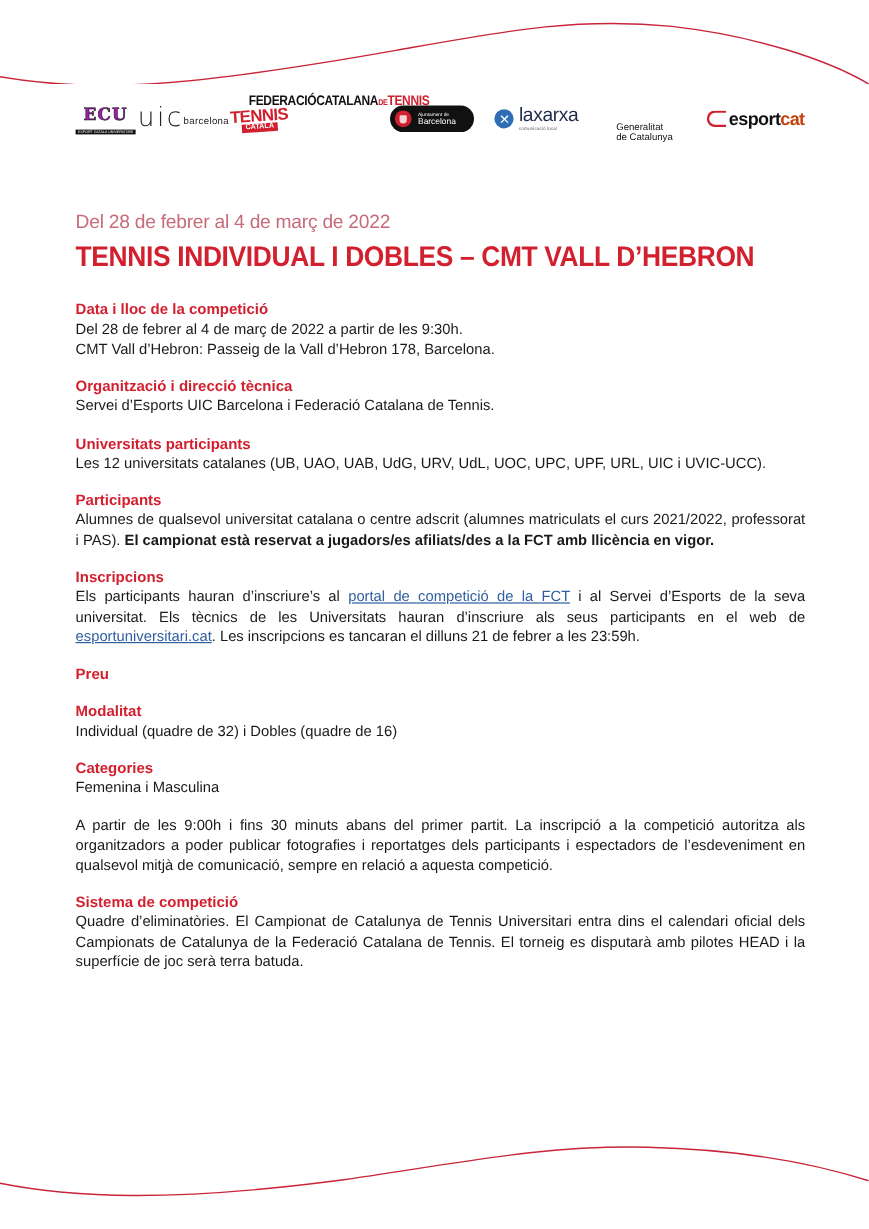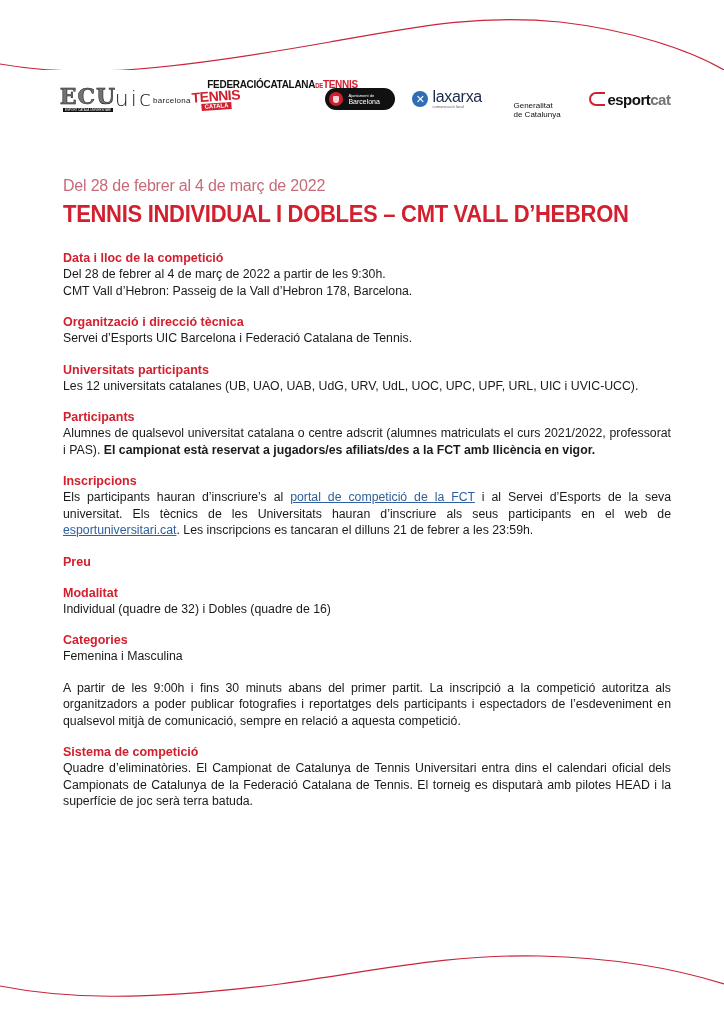--- a/index.html
+++ b/index.html
@@ -38,23 +38,23 @@
       display: flex;
       align-items: center;
       justify-content: center;
       height: 38px;
     }
     
     .logo-ecu { flex-direction: column; width: 52px; }
     .logo-ecu .ecu-mark {
       font-family: "DejaVu Serif", serif;
       font-weight: bold;
-      font-size: 22px;
+      font-size: 14px;
       letter-spacing: 1px;
-      color: #737373;
+      color: #a21caf;
       line-height: 19px;
       -webkit-text-stroke: 0.5px #111;
     }
     .logo-ecu .ecu-bar {
       margin-top: 2px;
       width: 50px;
       height: 4px;
       background: #111;
       color: #fff;
       font-size: 3px;
@@ -157,21 +157,21 @@
     
     .logo-esport { gap: 2px; width: 84px; }
     .logo-esport .e-icon {
       width: 16px; height: 14px;
       border: 2px solid #d0202f;
       border-radius: 10px 0 0 10px;
       border-right: none;
       box-sizing: border-box;
     }
     .logo-esport .e-text { font-size: 15px; font-weight: bold; color: #111; letter-spacing: -0.5px; }
-    .logo-esport .e-text b { color: #737373; }
+    .logo-esport .e-text b { color: #c2410c; }
 
     .content {
       position: absolute;
       left: 63px;
       top: 176px;
       width: 608px;
     }
     .subtitle {
       font-size: 16px;
       color: #c76a7a;

